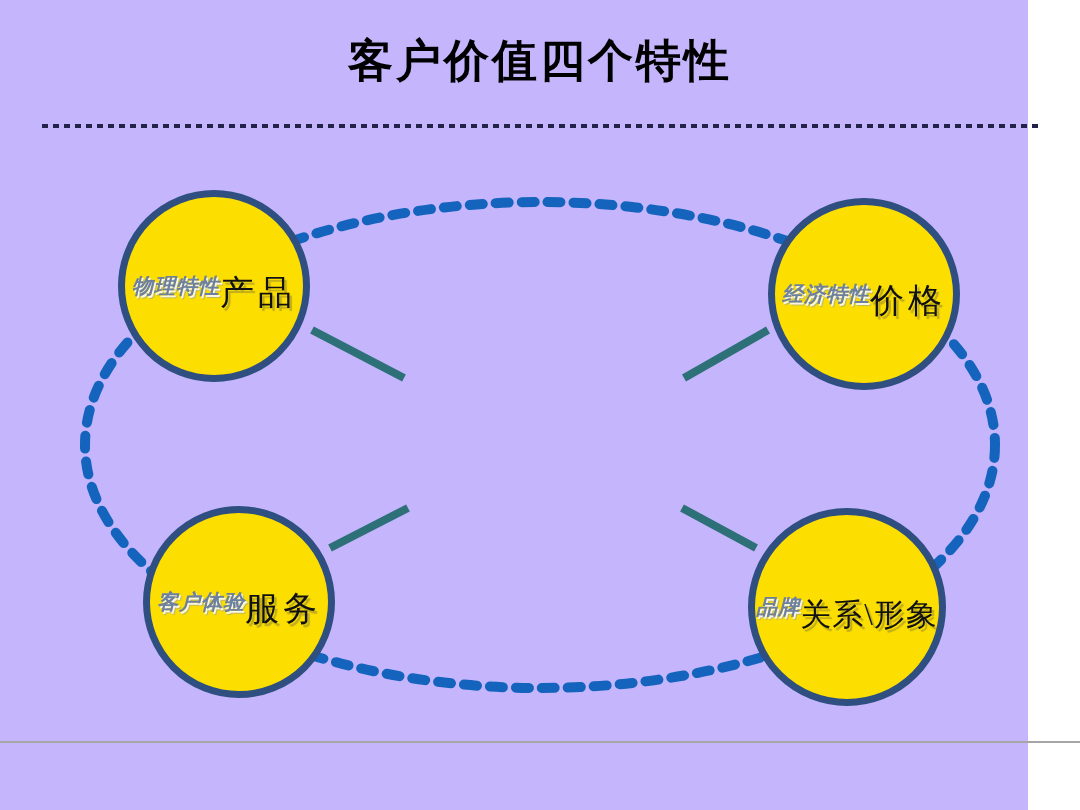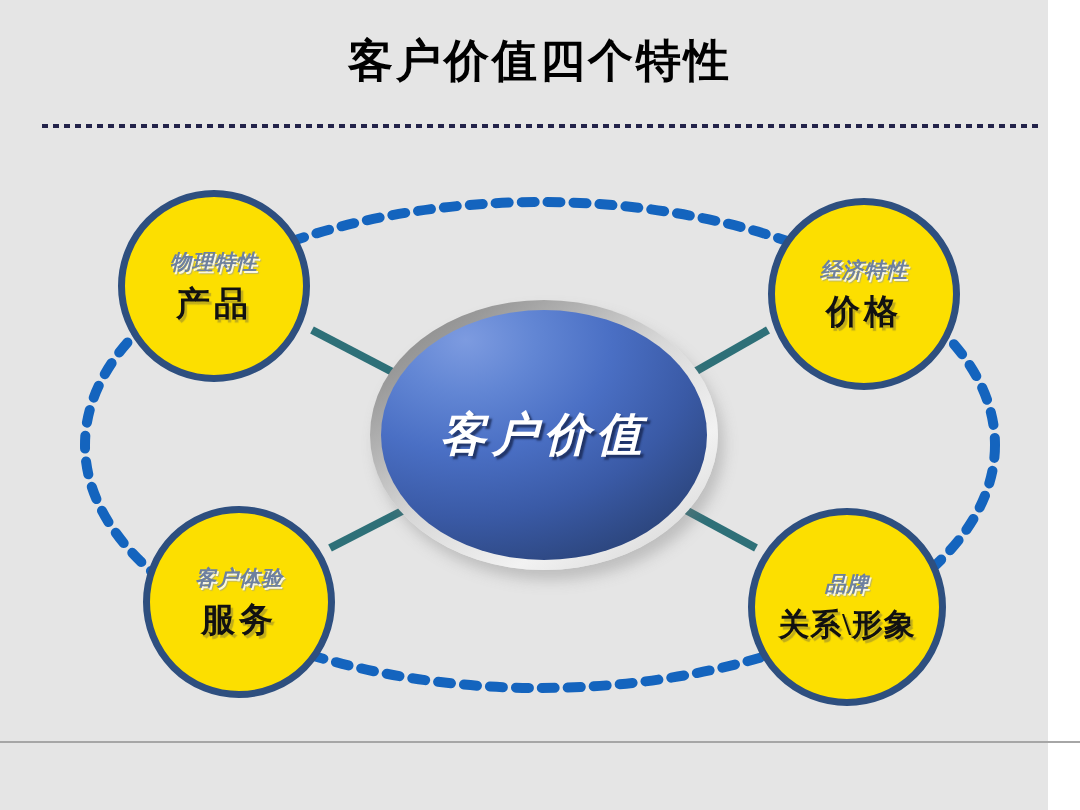--- a/index.html
+++ b/index.html
@@ -10,22 +10,21 @@
   body {
     width: 1080px;
     height: 810px;
     font-family: "Liberation Sans", "DejaVu Sans", sans-serif;
     overflow: hidden;
   }
   #slide {
     position: relative;
     width: 1028px;
     height: 810px;
-    background: #e5e5e5;
-    padding-left: 20px;
+    background: #c4b5fd;
   }
 
   
   #title-area {
     position: absolute;
     left: 0;
     top: 36px;
     width: 1080px;
     text-align: center;
   }
@@ -76,39 +75,39 @@
   }
 
   
   .node {
     position: absolute;
     border-radius: 50%;
     background: #FCDF00;
     border: 7px solid #2e4f7f;
     box-sizing: border-box;
     display: flex;
-    flex-direction: column;
+    flex-direction: row;
     align-items: center;
     justify-content: center;
     text-align: center;
   }
   .node-sub {
     font-family: "Liberation Serif", "DejaVu Serif", serif;
     font-weight: bold;
     font-style: italic;
     font-size: 21px;
     letter-spacing: 1px;
     color: #6d80a0;
     text-shadow: 1.5px 1.5px 0 rgba(255,255,255,0.85), 2.5px 2.5px 1px rgba(140,150,165,0.55);
     line-height: 1;
     white-space: nowrap;
   }
   .node-main {
     font-family: "Liberation Serif", "DejaVu Serif", serif;
-    font-weight: bold;
+    font-weight: normal;
     font-size: 34px;
     letter-spacing: 4px;
     color: #111111;
     text-shadow: 2.5px 2.5px 1px rgba(120,110,60,0.45);
     line-height: 1;
     white-space: nowrap;
     margin-top: 14px;
   }
   .node-main.narrow {
     font-size: 31px;
@@ -183,26 +182,20 @@
     <svg id="diagram-svg" viewBox="0 0 1080 590">
 
       <ellipse cx="540" cy="305" rx="455" ry="243" fill="none" stroke="#1464be" stroke-width="10" stroke-linecap="round" stroke-dasharray="13 13"></ellipse>
 
       <line x1="312" y1="190" x2="404" y2="238" stroke="#2e7078" stroke-width="8"></line>
       <line x1="768" y1="190" x2="684" y2="238" stroke="#2e7078" stroke-width="8"></line>
       <line x1="330" y1="408" x2="408" y2="368" stroke="#2e7078" stroke-width="8"></line>
       <line x1="756" y1="408" x2="682" y2="368" stroke="#2e7078" stroke-width="8"></line>
     </svg>
 
-    <div id="center-node">
-      <div id="center-rim"></div>
-      <div id="center-body">
-        <div id="center-label">客户价值</div>
-      </div>
-    </div>
 
     <div class="node" id="node-product">
       <div class="node-sub">物理特性</div>
       <div class="node-main">产品</div>
     </div>
 
     <div class="node" id="node-price">
       <div class="node-sub">经济特性</div>
       <div class="node-main">价格</div>
     </div>

